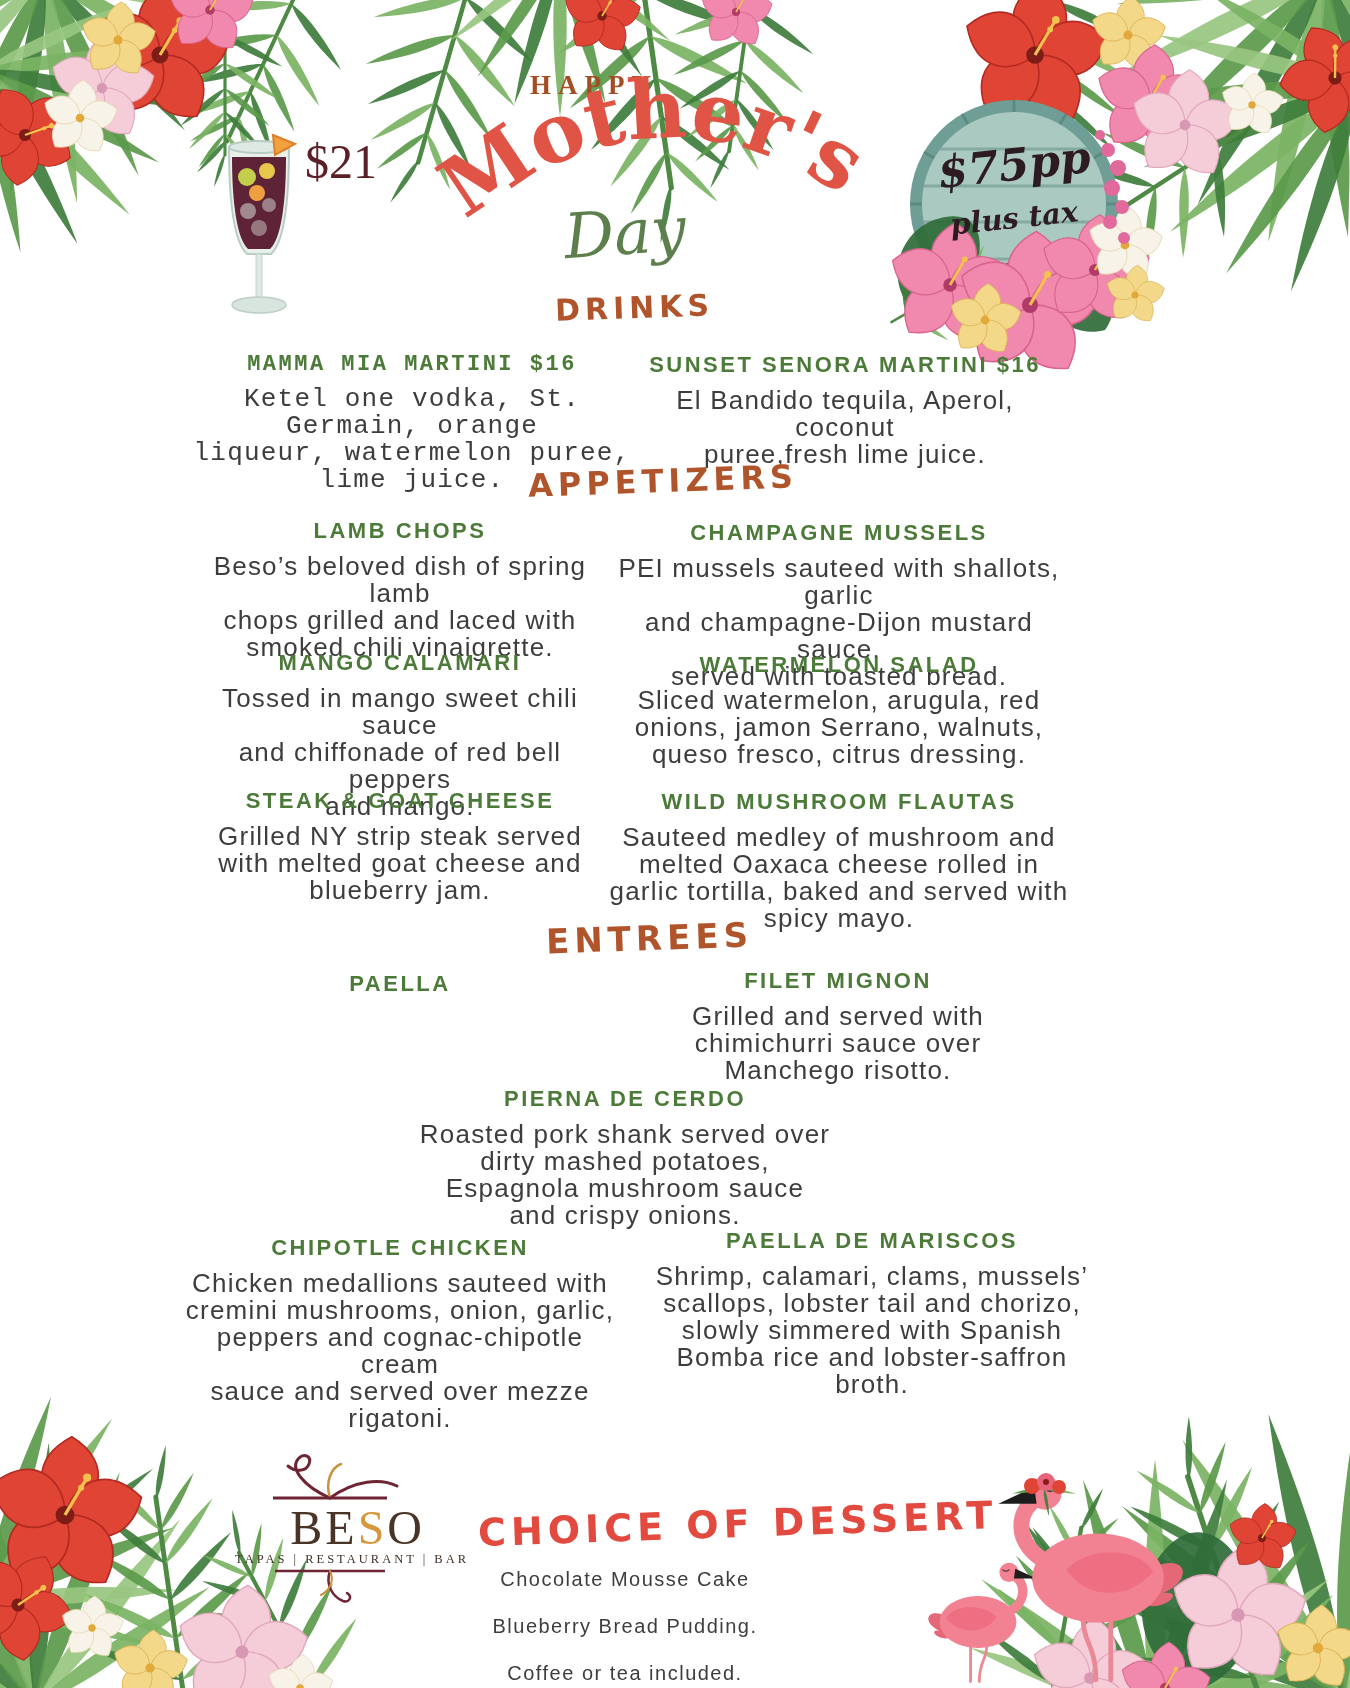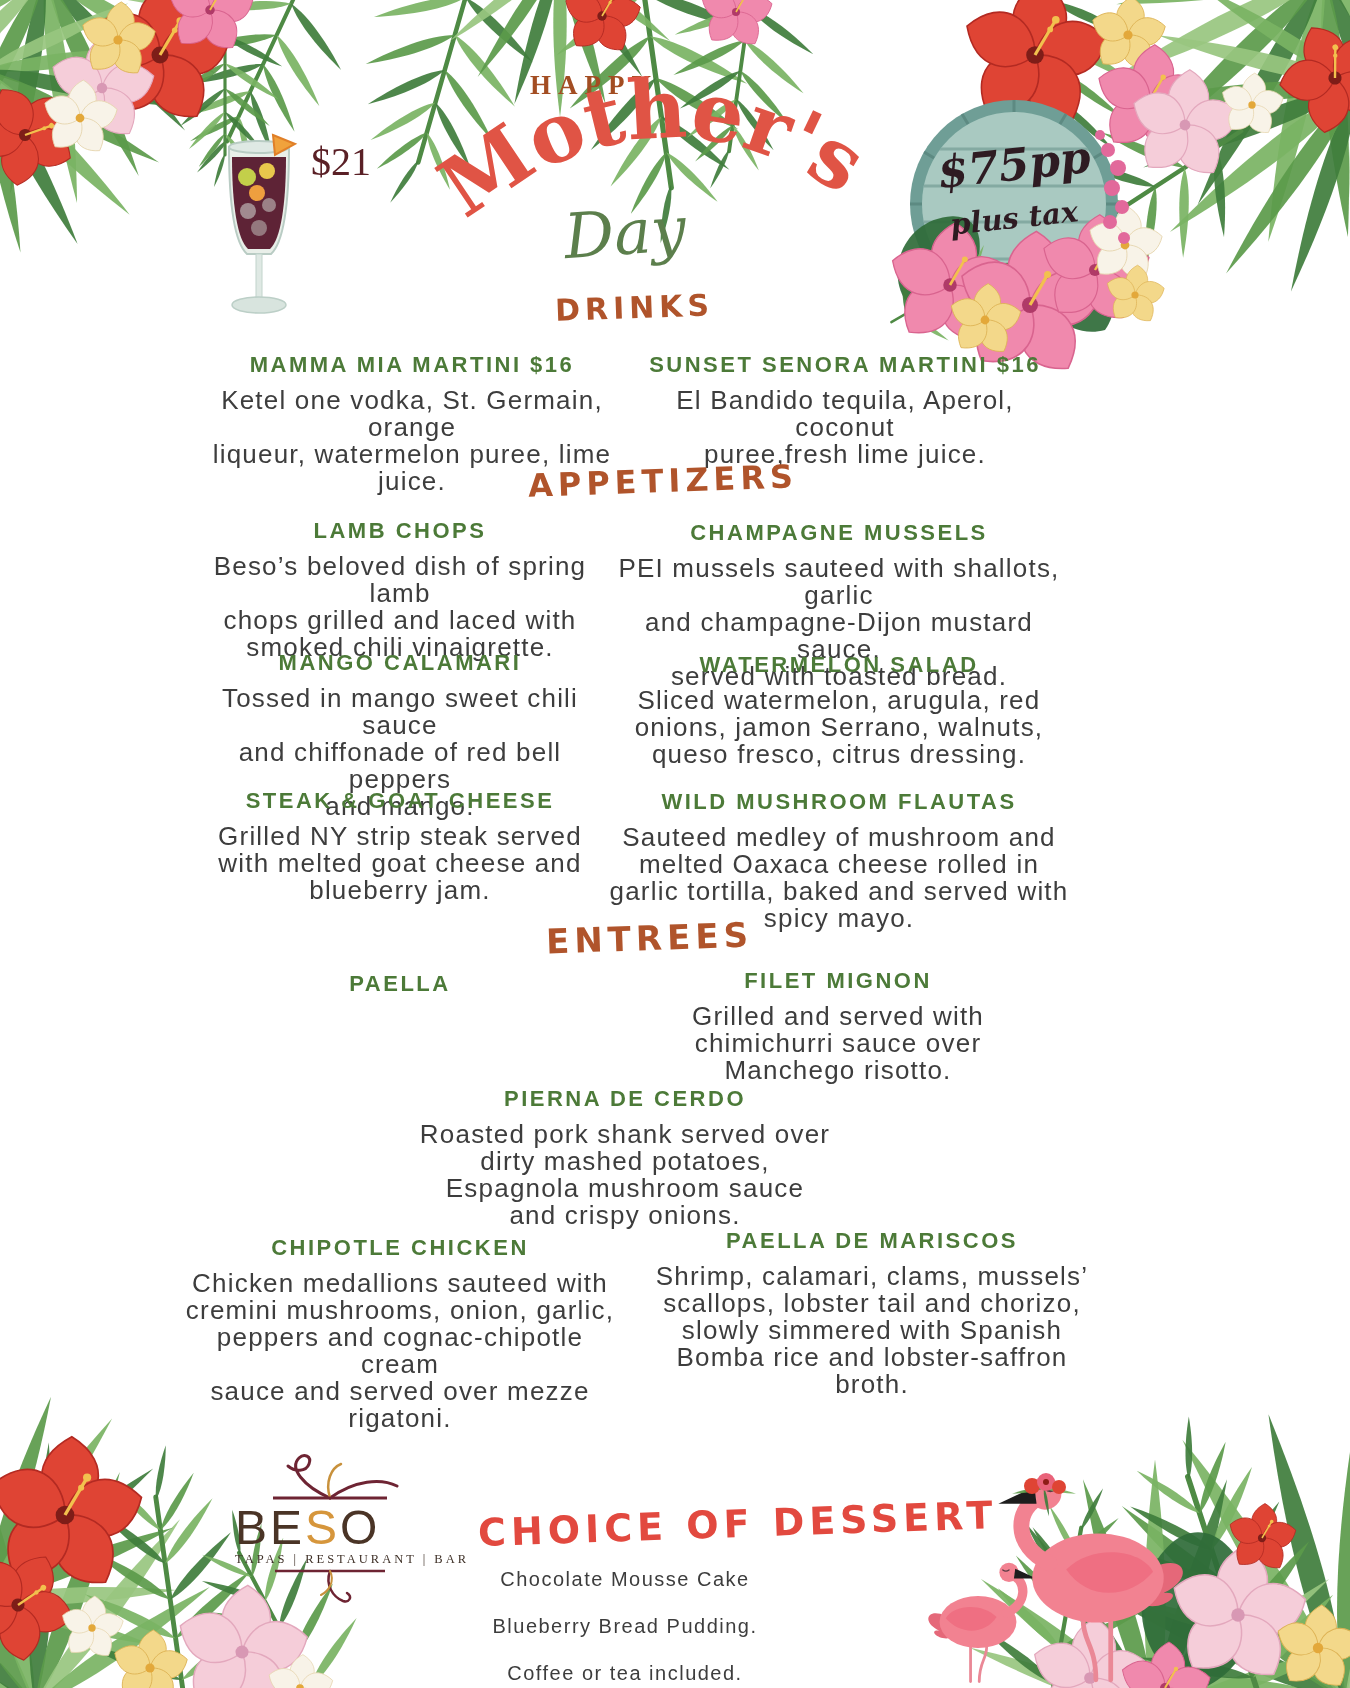--- a/index.html
+++ b/index.html
@@ -53,35 +53,35 @@
     margin:0 0 9px 0;font-size:22px;font-weight:bold;color:#4c7a38;
     letter-spacing:2.5px;white-space:nowrap;
   }
   .item p{
     margin:0;font-size:26px;line-height:27px;letter-spacing:1.2px;
     white-space:pre-line;color:#3d3d3d;
   }
   .sangria-text{
     font-family:"Liberation Serif",serif;color:#5a2026;text-align:center;
   }
-  .sangria-text .price{font-size:40px;line-height:44px;}
+  .sangria-text .price{font-size:48px;line-height:44px;}
   .sangria-text .details{font-size:26px;line-height:30px;white-space:pre-line;}
   .badge-text{
     font-family:"DejaVu Serif",serif;font-style:italic;font-weight:bold;
     color:#2e1b22;text-align:center;transform:rotate(-6deg);
   }
   .badge-price{font-size:44px;line-height:46px;}
   .badge-note{font-size:29px;line-height:32px;}
   .dessert-lines{
     font-size:20px;line-height:47px;letter-spacing:1.5px;text-align:center;
     white-space:pre-line;color:#3d3d3d;
   }
   .beso{
-    font-family:Liberation Sans, sans-serif;font-size:48px;letter-spacing:3px;
-    color:#4a3426;text-align:left;line-height:48px;
+    font-family:Liberation Serif, serif;font-size:48px;letter-spacing:3px;
+    color:#4a3426;text-align:right;line-height:48px;
   }
   .beso .accent{color:#d6963c;}
   .beso-tagline{
     font-family:"Liberation Serif",serif;font-size:12.5px;letter-spacing:3px;
     color:#3f3128;text-align:center;white-space:nowrap;
   }
 </style>
 </head>
 <body>
 
@@ -313,21 +313,21 @@
   </svg>
   <div class="abs sangria-text" style="left:285px;top:140px;width:112px;">
     <div class="price">$21</div>
   </div>
 
   <div class="abs badge-text badge-price" style="left:934px;top:142px;width:160px;">$75pp</div>
   <div class="abs badge-text badge-note" style="left:934px;top:202px;width:160px;">plus tax</div>
 
   <div class="abs script-header" style="left:555px;top:290px;font-size:30px;">DRINKS</div>
 
-  <div class="abs item" style="left:192px;top:352px;width:440px;">
+  <div class="abs item" style="left:192px;top:352px;width:440px;font-family:Liberation Mono, monospace;">
     <h3>MAMMA MIA MARTINI $16</h3>
     <p>Ketel one vodka, St. Germain, orange
 liqueur, watermelon puree, lime juice.</p>
   </div>
   <div class="abs item" style="left:625px;top:352px;width:440px;">
     <h3>SUNSET SENORA MARTINI $16</h3>
     <p>El Bandido tequila, Aperol, coconut
 puree,fresh lime juice.</p>
   </div>
 

